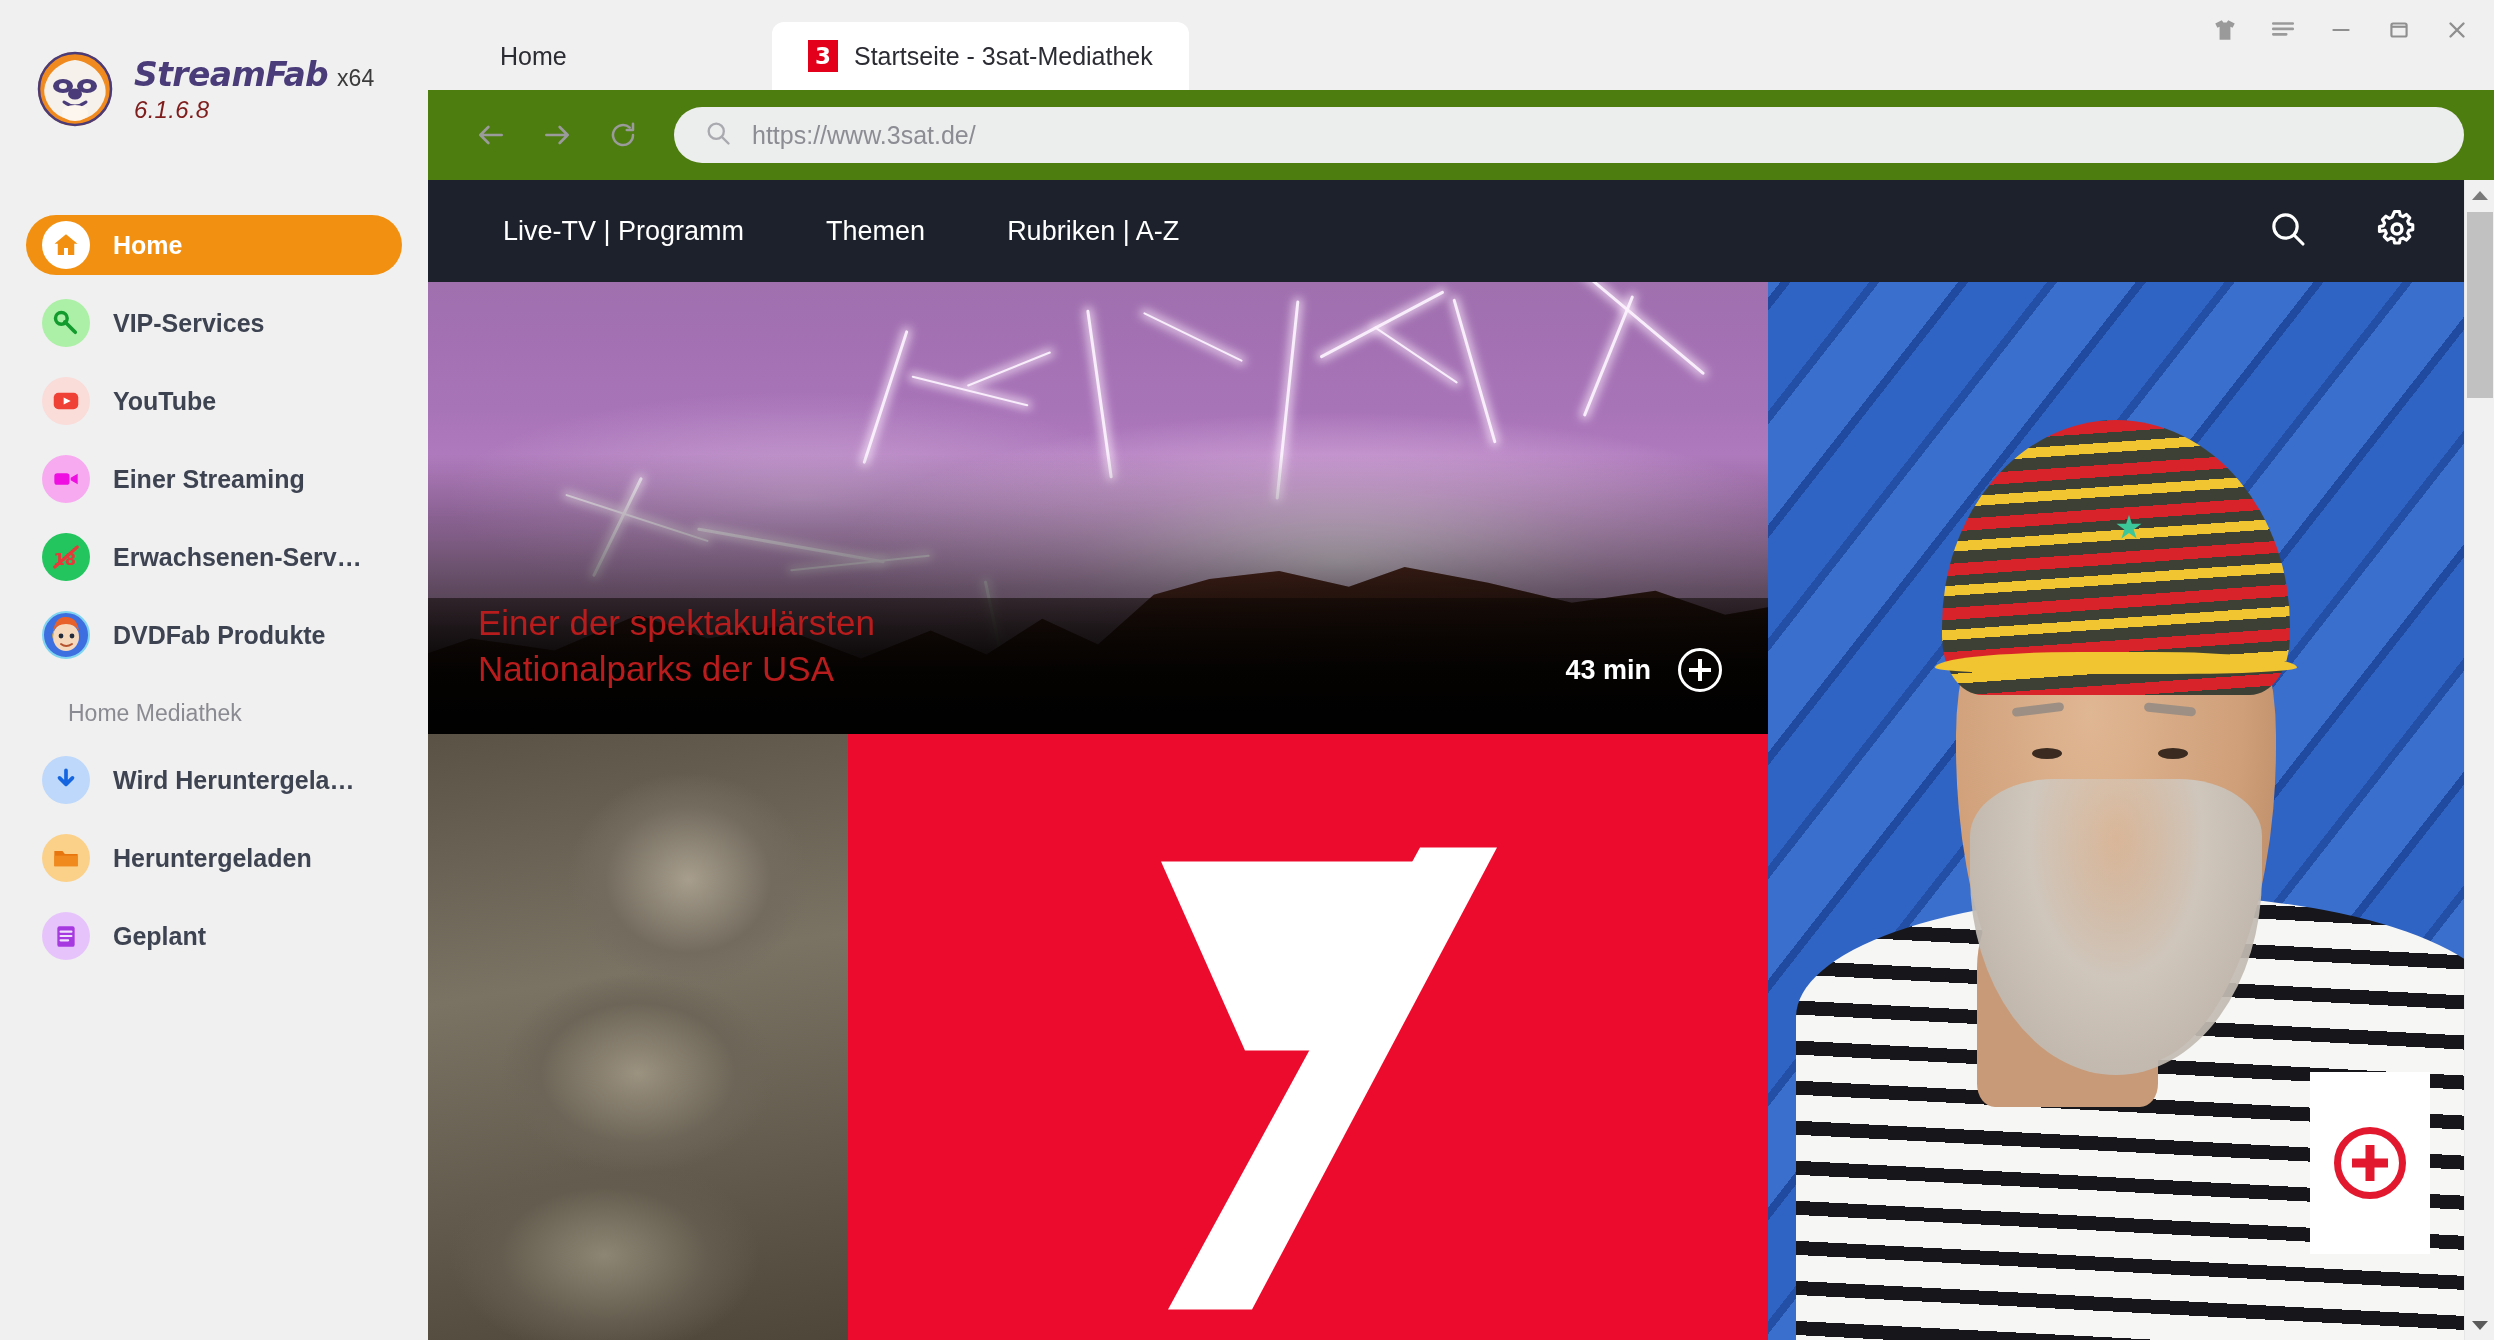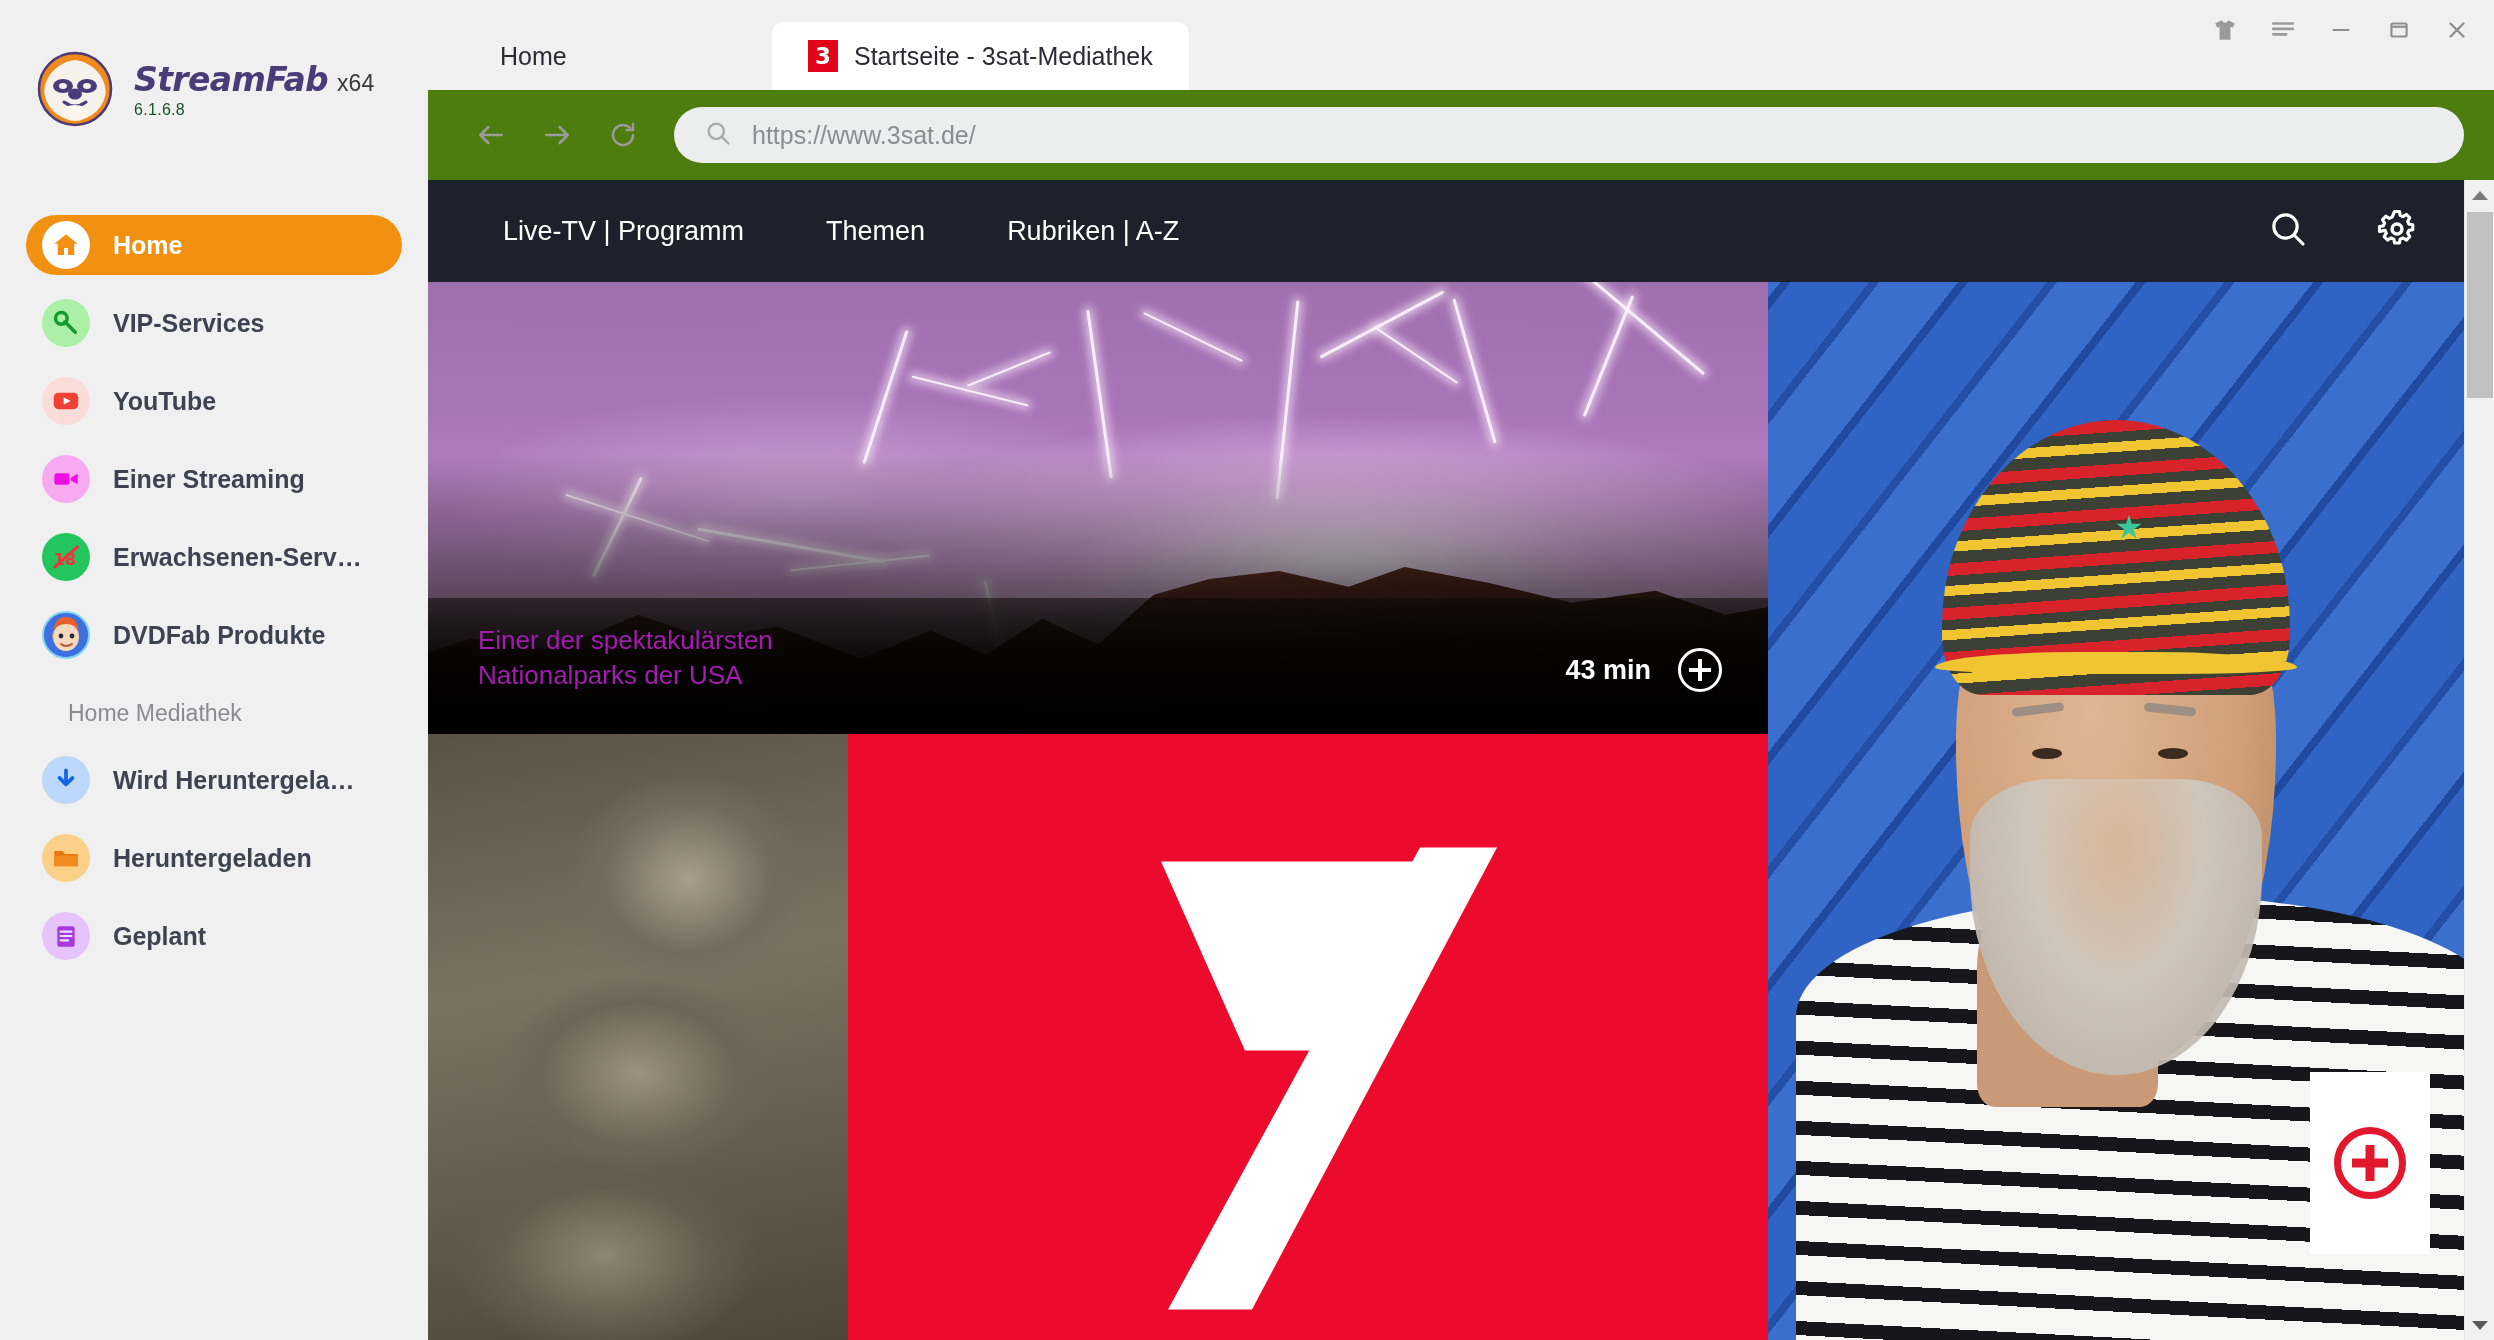--- a/index.html
+++ b/index.html
@@ -19,21 +19,21 @@
   .brand { position: absolute; left: 36px; top: 50px; display: flex; align-items: center; gap: 20px; }
   .brand-logo { width: 78px; height: 78px; position: relative; flex: none; }
   .brand-text { display: flex; flex-direction: column; gap: 2px; }
   .brand-row { display: flex; align-items: baseline; gap: 9px; }
   .brand-name {
     font-family: "DejaVu Sans", sans-serif;
     font-size: 33px; font-weight: bold; font-style: italic;
     color: #4a3b79; letter-spacing: -0.6px;
   }
   .brand-arch { font-size: 23px; color: #3b3b3b; }
-  .brand-ver { font-size: 16px; color: #14532d; letter-spacing: 0.3px; }
+  .brand-ver { font-size: 24px; color: #7f1d1d; letter-spacing: 0.3px; font-style: italic; }
 
   .nav-list { position: absolute; left: 0; top: 215px; width: 428px; }
   .nav-item {
     position: relative; display: flex; align-items: center; gap: 23px;
     height: 60px; margin: 0 26px 0 26px; padding: 0 16px;
     border-radius: 30px; cursor: pointer;
   }
   .nav-item + .nav-item { margin-top: 18px; }
   .nav-item.active { background: #f29111; }
   .nav-icon {
@@ -128,21 +128,21 @@
   .scrub {
     position: absolute; left: 0; right: 0; bottom: 0; height: 30%;
     background: linear-gradient(180deg, rgba(30,16,8,0.55) 0%, rgba(14,8,4,0.93) 55%, #0a0604 100%);
   }
   .hero-shade {
     position: absolute; left: 0; right: 0; bottom: 0; height: 62%;
     background: linear-gradient(180deg, rgba(0,0,0,0) 0%, rgba(0,0,0,0.55) 48%, rgba(0,0,0,0.9) 100%);
   }
   .hero-copy { position: absolute; left: 50px; bottom: 42px; }
   .hero-title { font-size: 40px; font-weight: bold; color: #ffffff; margin-bottom: 14px; letter-spacing: .2px; }
-  .hero-sub { font-size: 26px; color: #a21caf; line-height: 1.32; max-width: 620px; }
+  .hero-sub { font-size: 35px; color: #b91c1c; line-height: 1.32; max-width: 620px; }
   .hero-meta { position: absolute; right: 46px; bottom: 42px; display: flex; align-items: center; gap: 27px; }
   .hero-dur { font-size: 27px; font-weight: bold; color: #ffffff; }
   .plus-circle {
     width: 44px; height: 44px; border-radius: 50%; border: 3px solid #fff;
     position: relative; cursor: pointer;
   }
   .plus-circle::before, .plus-circle::after {
     content: ""; position: absolute; background: #fff; left: 50%; top: 50%;
   }
   .plus-circle::before { width: 22px; height: 4px; transform: translate(-50%,-50%); }

